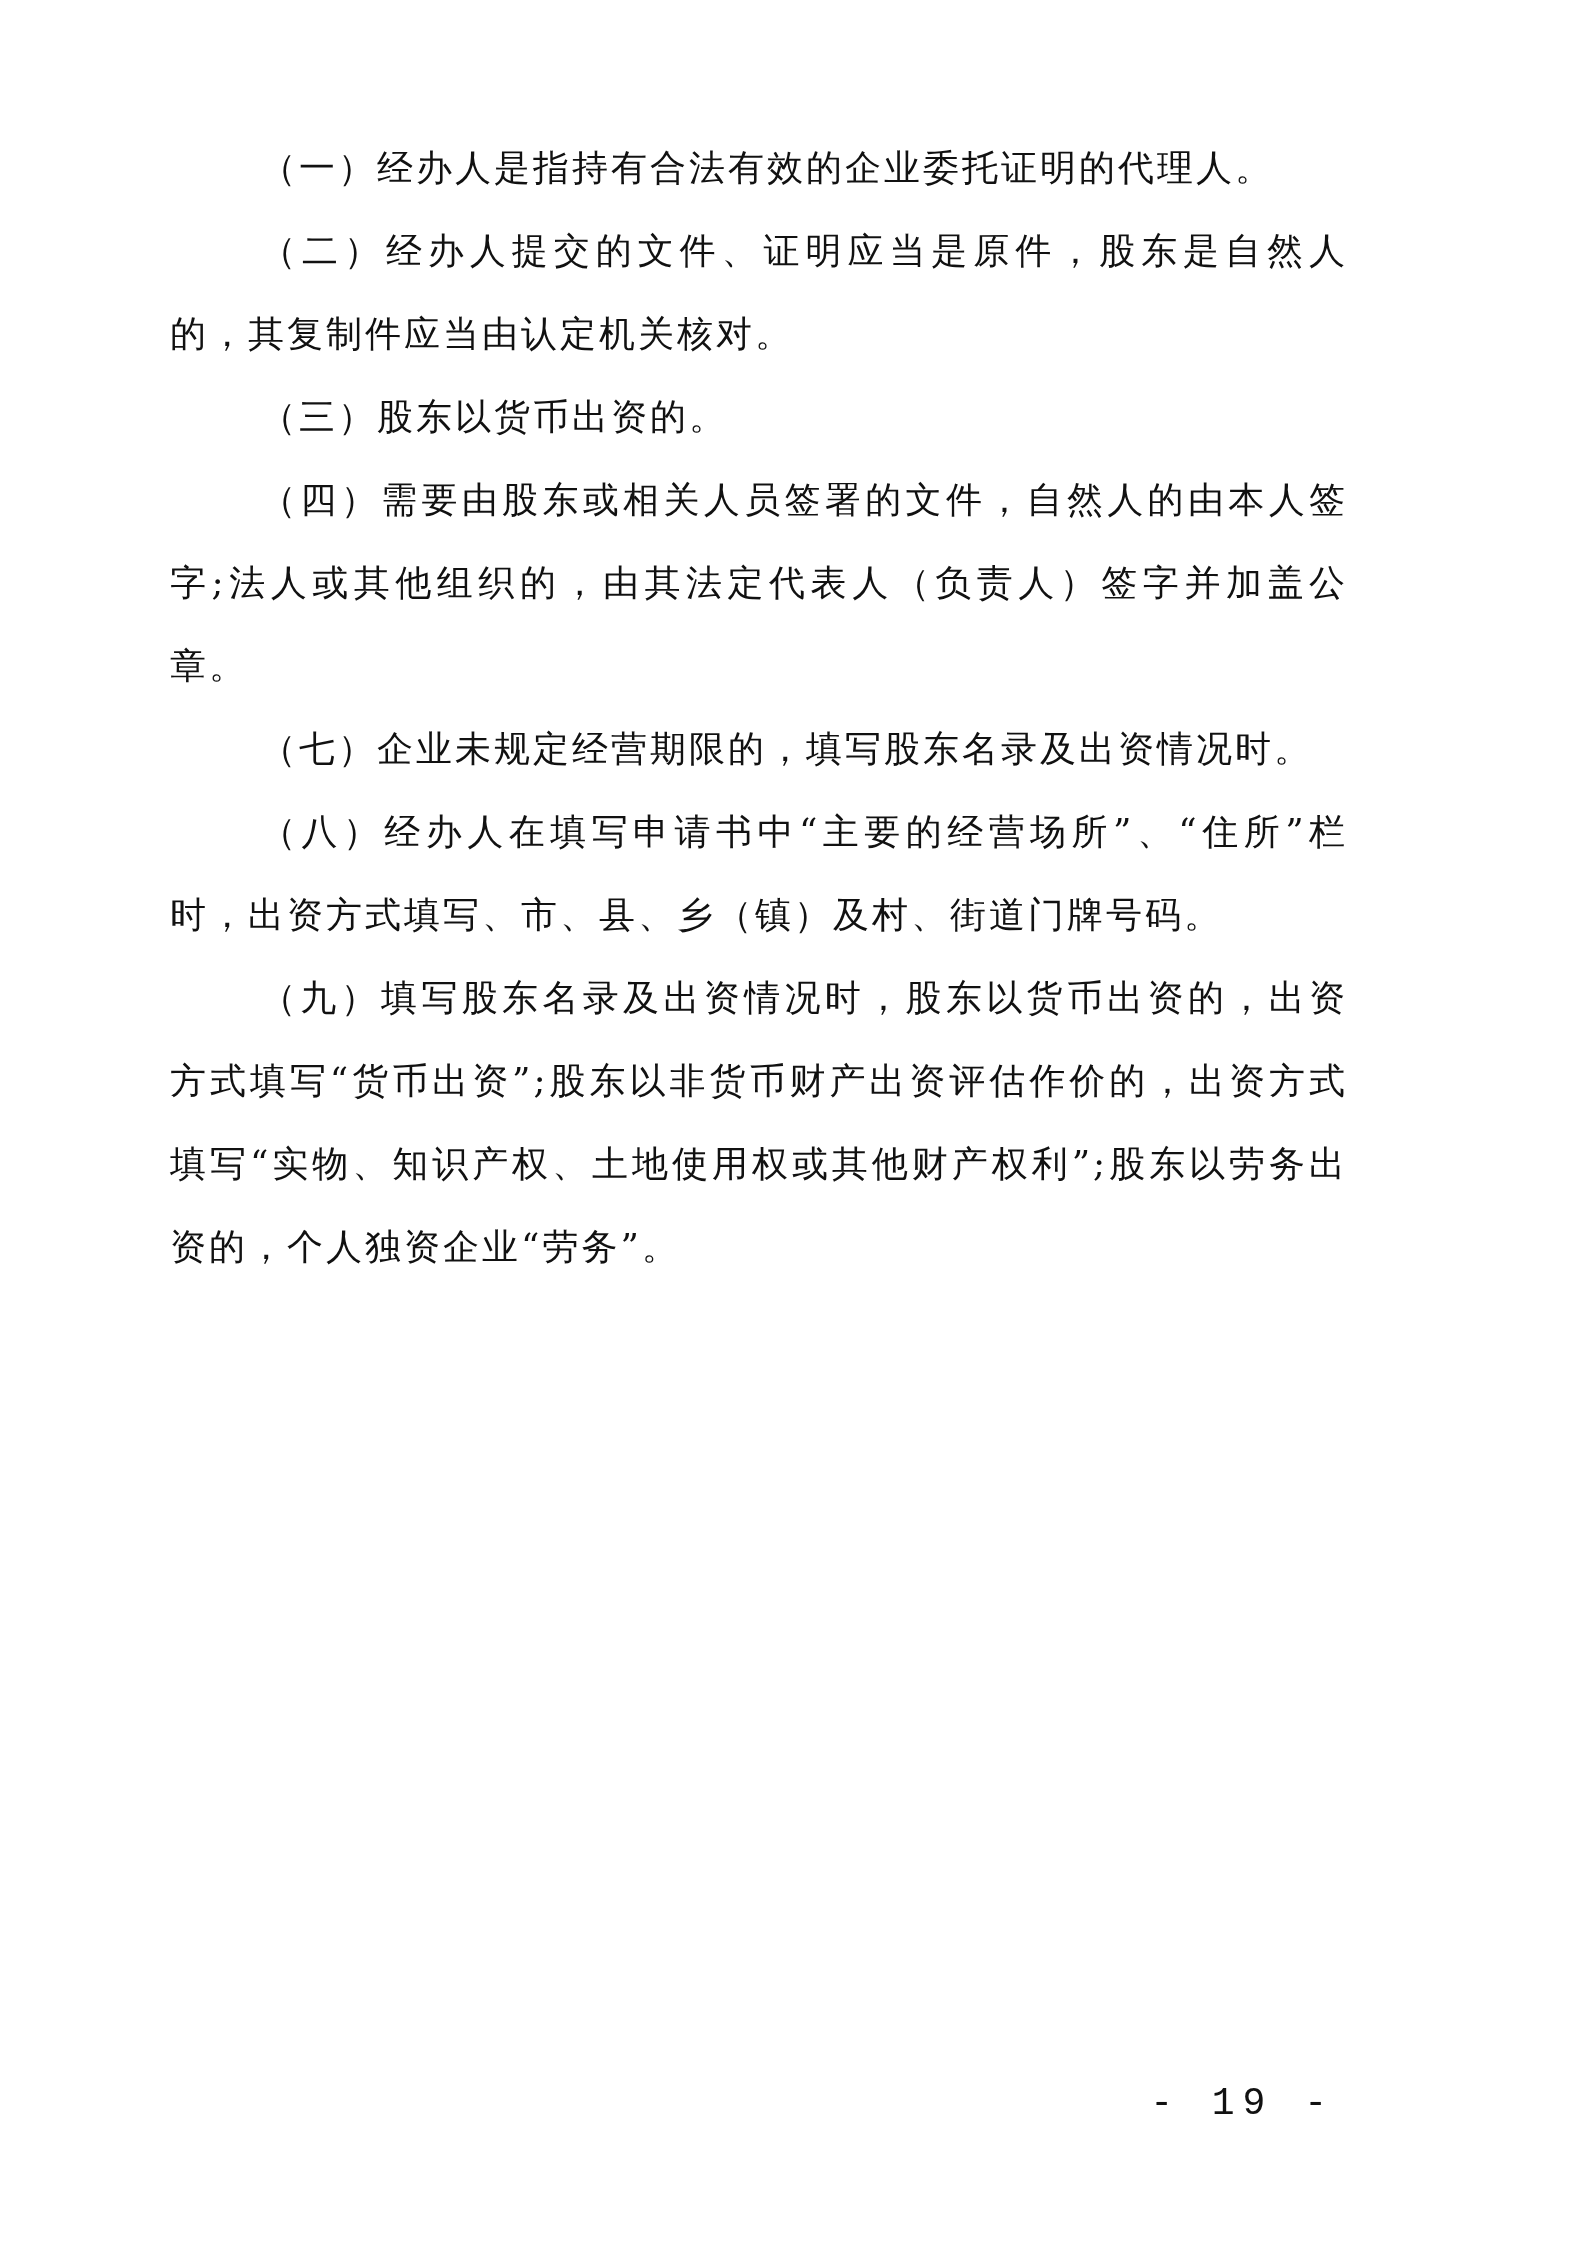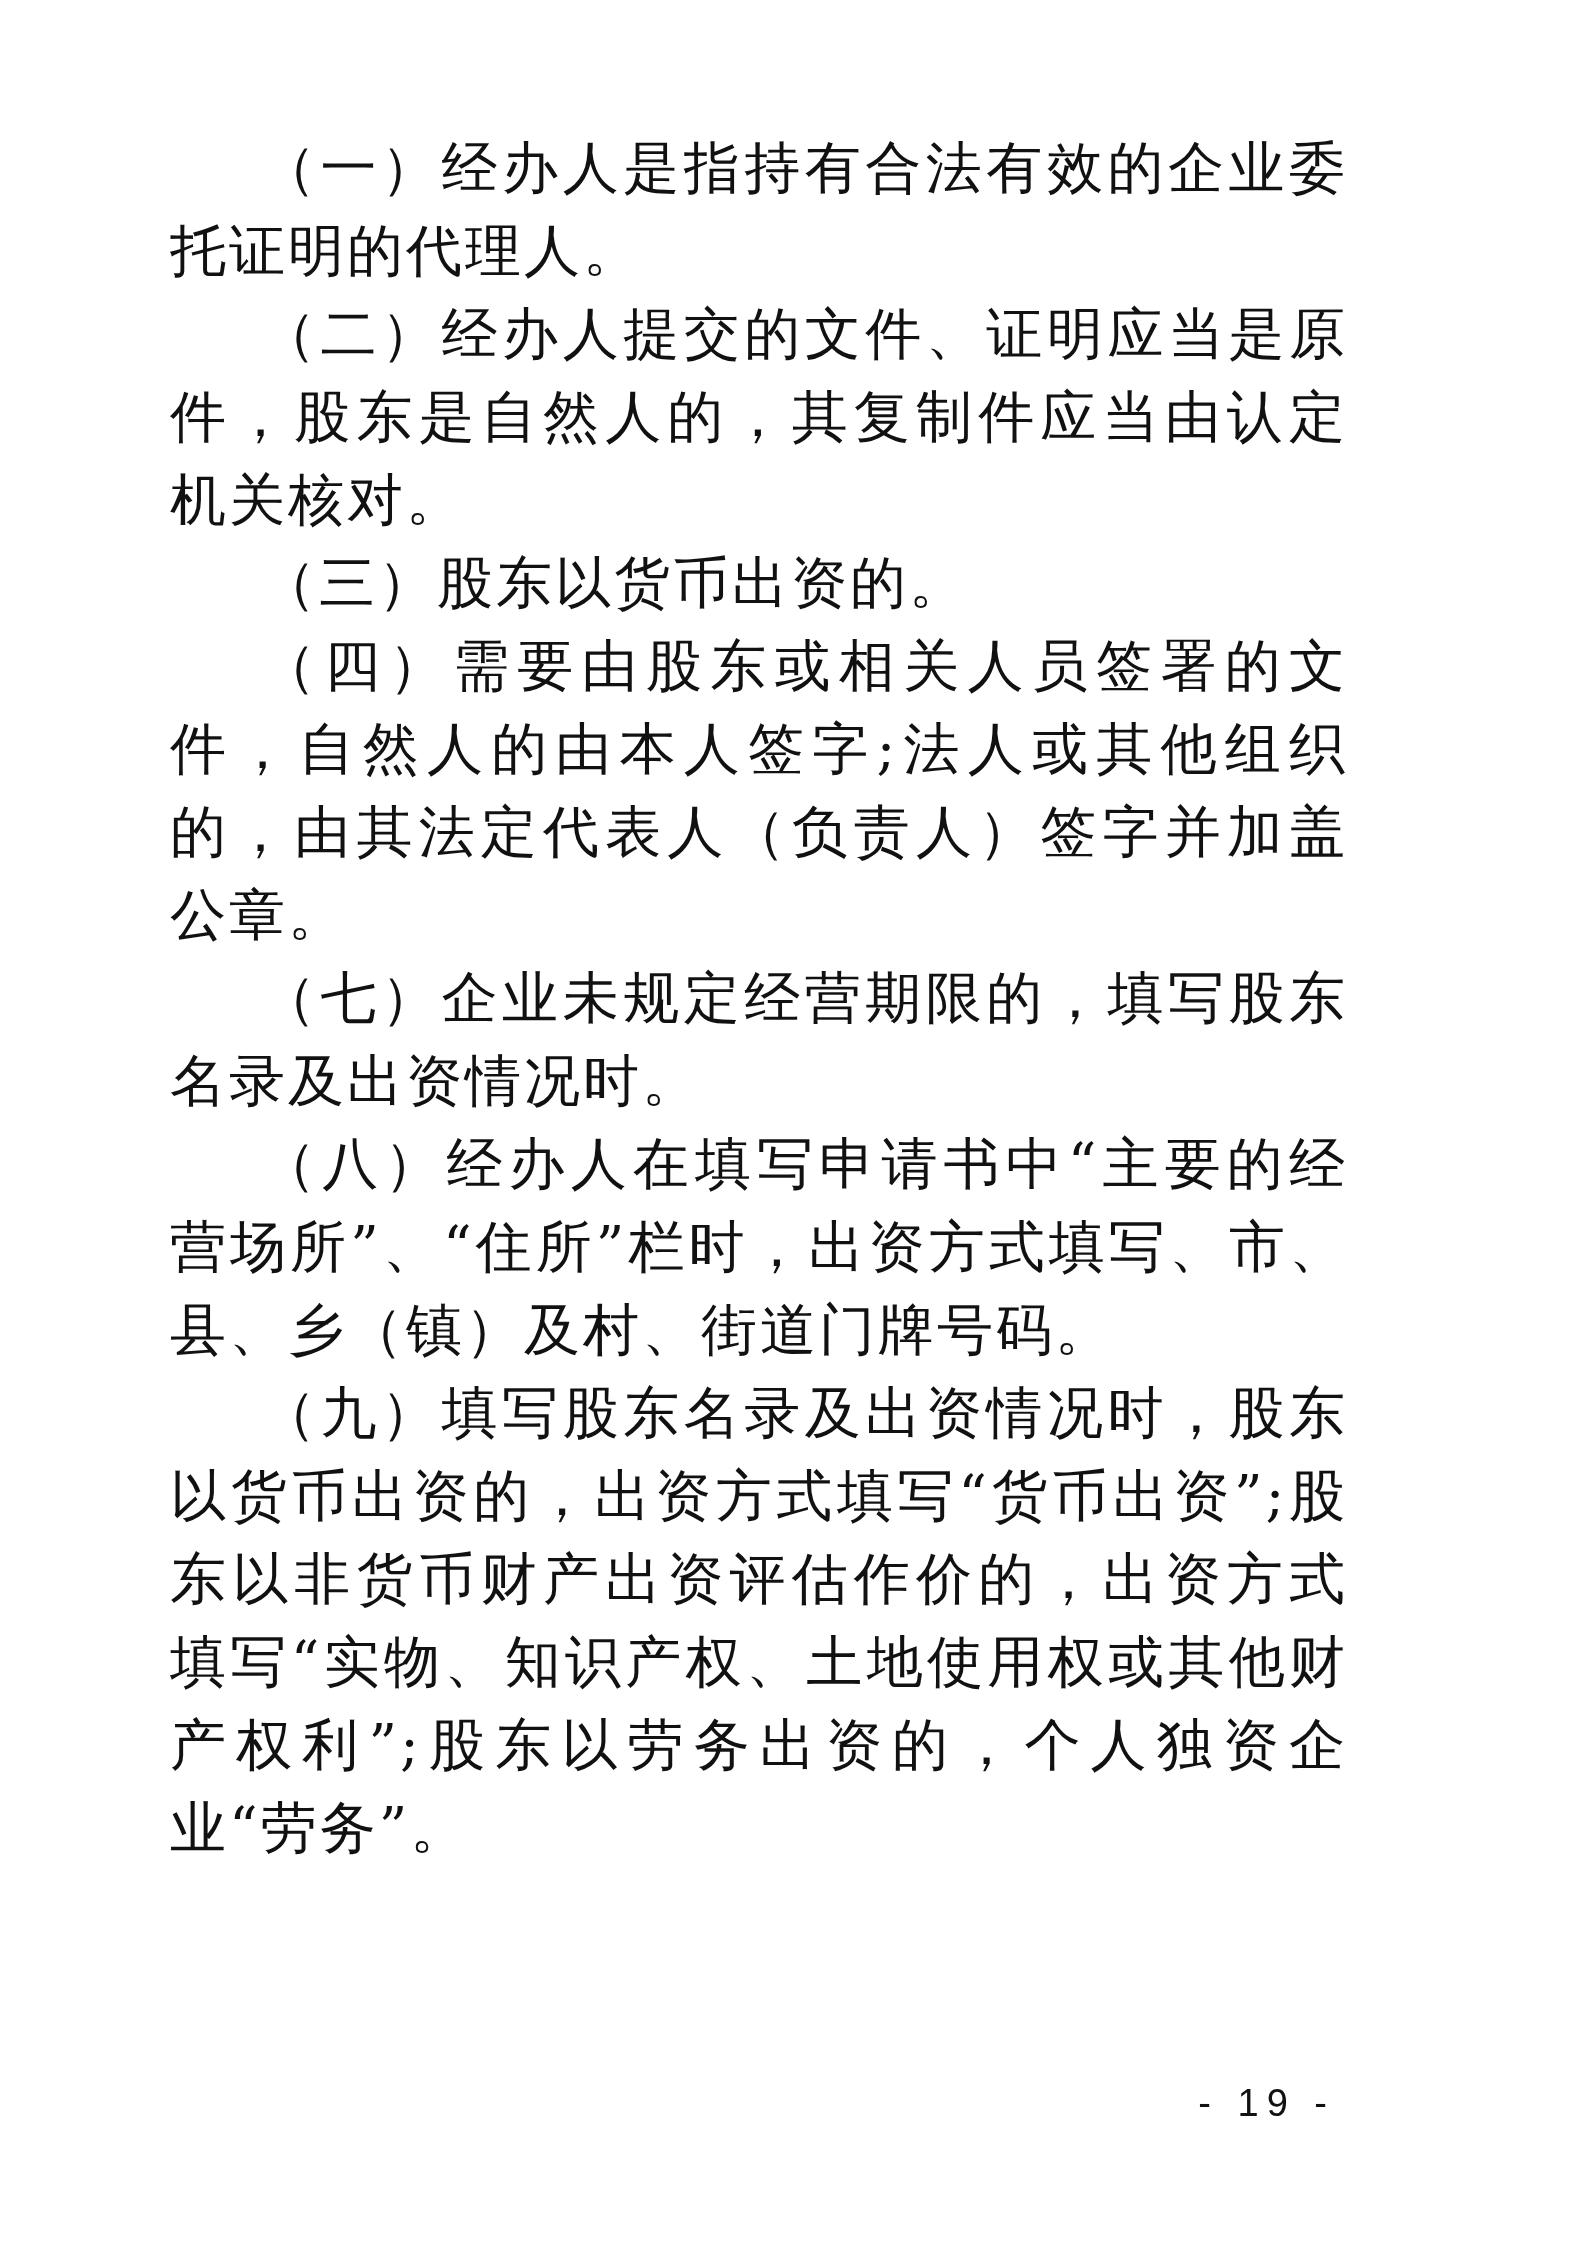--- a/index.html
+++ b/index.html
@@ -20,36 +20,36 @@
     position: absolute;
     left: 170px;
     top: 0;
     width: 1178px;
     padding-top: 126px;
     box-sizing: border-box;
   }
   .text-block p {
     margin: 0;
     padding: 0;
-    font-size: 56px;
+    font-size: 36px;
     line-height: 83px;
     letter-spacing: 3px;
     text-align: justify;
     text-justify: inter-ideograph;
     text-indent: 90px;
     word-break: break-all;
   }
   .page-footer {
     position: absolute;
     top: 2082px;
     right: 246px;
     font-size: 38px;
     letter-spacing: 8px;
     color: #111111;
-    font-family: Liberation Sans, sans-serif;
+    font-family: Liberation Mono, monospace;
   }
 </style>
 </head>
 <body>
 
 <div class="page">
   <div class="text-block">
     <p>（一）经办人是指持有合法有效的企业委托证明的代理人。</p>
     <p>（二）经办人提交的文件、证明应当是原件，股东是自然人的，其复制件应当由认定机关核对。</p>
     <p>（三）股东以货币出资的。</p>

